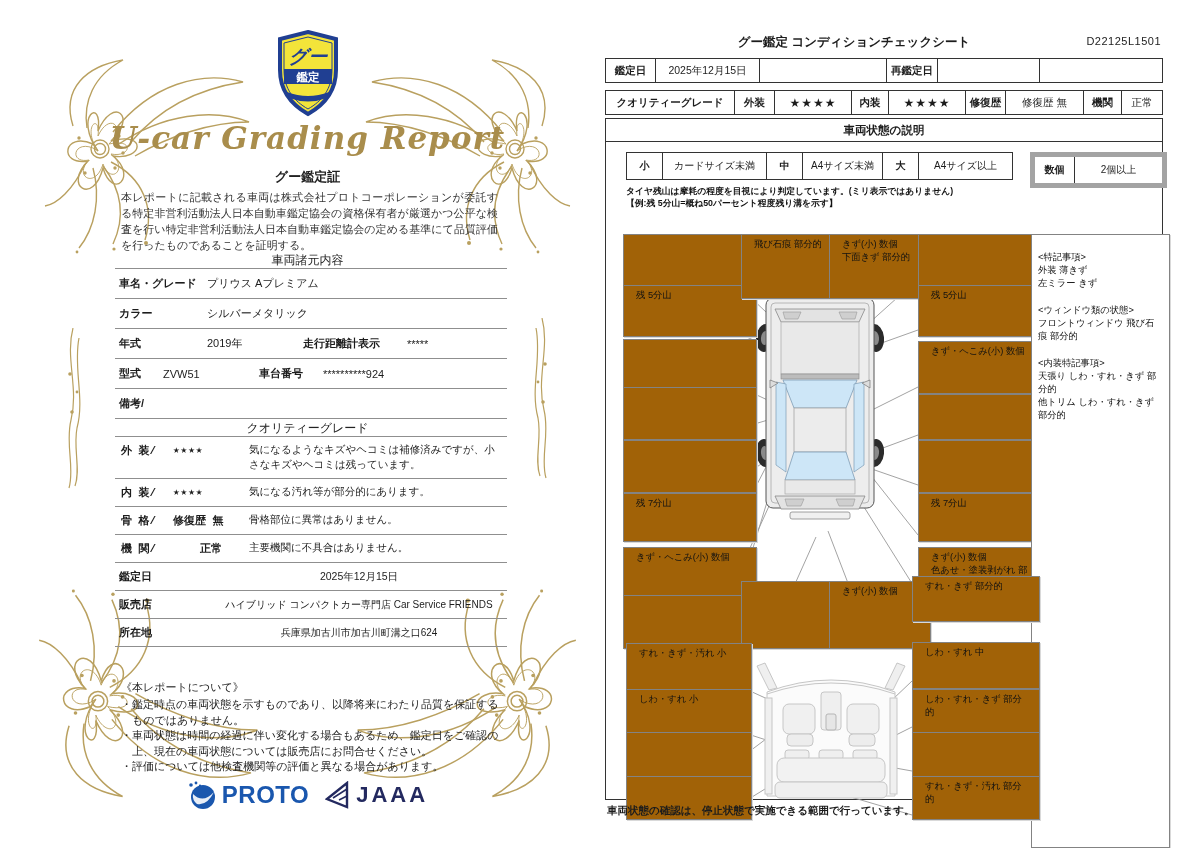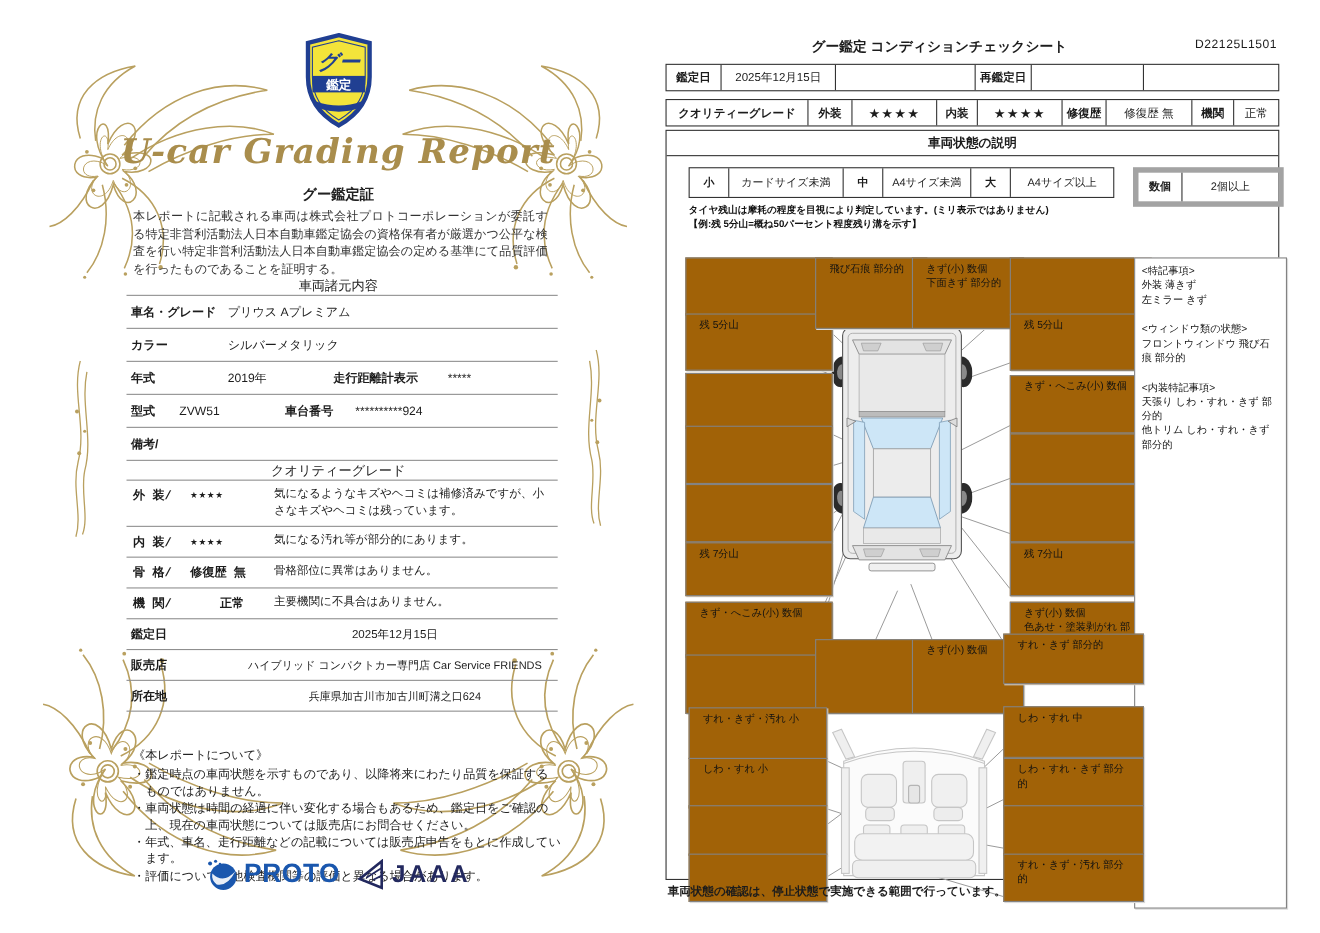--- a/index.html
+++ b/index.html
@@ -56,21 +56,21 @@
   .sizerow{position:absolute;top:10px;left:20px;display:flex;border:1px solid #333;}
   .sizerow2{position:absolute;top:10px;left:424px;display:flex;border:5px solid #a3a3a3;}
   .scell{height:26px;display:flex;align-items:center;justify-content:center;border-left:1px solid #333;font-size:10px;}
   .scell:first-child{border-left:none;}
   .skey{font-weight:bold;}
   .tire1{position:absolute;left:20px;top:44px;font-size:8.8px;font-weight:bold;color:#111;}
   .tire2{position:absolute;left:20px;top:56px;font-size:8.8px;font-weight:bold;color:#111;}
   .lbox{position:absolute;border:1px solid #838383;background:#a16207;box-shadow:1px 1px 0 #d9d9d9;
         font-size:9.3px;line-height:1.45;padding:3px 12px;white-space:pre-line;color:#111;}
   .nbox{position:absolute;border:1px solid #838383;background:#fff;box-shadow:1px 1px 0 #d9d9d9;
-        font-size:9.3px;line-height:1.42;padding:5px 6px;white-space:pre-line;color:#111;}
+        font-size:9.3px;line-height:1.42;padding:16px 6px;white-space:pre-line;color:#111;}
   .sheet-footer{position:absolute;left:2px;top:774px;font-size:10.5px;font-weight:bold;}
   .leader{position:absolute;left:0;top:23px;width:556px;height:657px;pointer-events:none;}
 </style>
 </head>
 <body>
 
 <div class="page">
 
   <div class="cert">
 
@@ -206,23 +206,20 @@
 
     <div class="notes">
       <div class="notes-h">《本レポートについて》</div>
       <div class="note-item">
           <span>鑑定時点の車両状態を示すものであり、以降将来にわたり品質を保証するものではありません。</span>
         </div>
       <div class="note-item">
           <span>車両状態は時間の経過に伴い変化する場合もあるため、鑑定日をご確認の上、現在の車両状態については販売店にお問合せください。</span>
         </div>
       <div class="note-item">
-          <span>年式、車名、走行距離などの記載については販売店申告をもとに作成しています。</span>
-        </div>
-      <div class="note-item">
           <span>評価については他検査機関等の評価と異なる場合があります。</span>
         </div>
     </div>
 
     <div class="logos">
       <span style="display:flex;align-items:center;gap:5px">
         <svg width="30" height="30" viewBox="0 0 30 30">
           <circle cx="16" cy="17" r="12" fill="#1a57ae"></circle>
           <path d="M6,14 Q16,24 27,12 Q20,26 10,24 Q5,20 6,14" fill="#ffffff" opacity="0.9"></path>
           <circle cx="4" cy="5" r="1.8" fill="#1a57ae"></circle>

